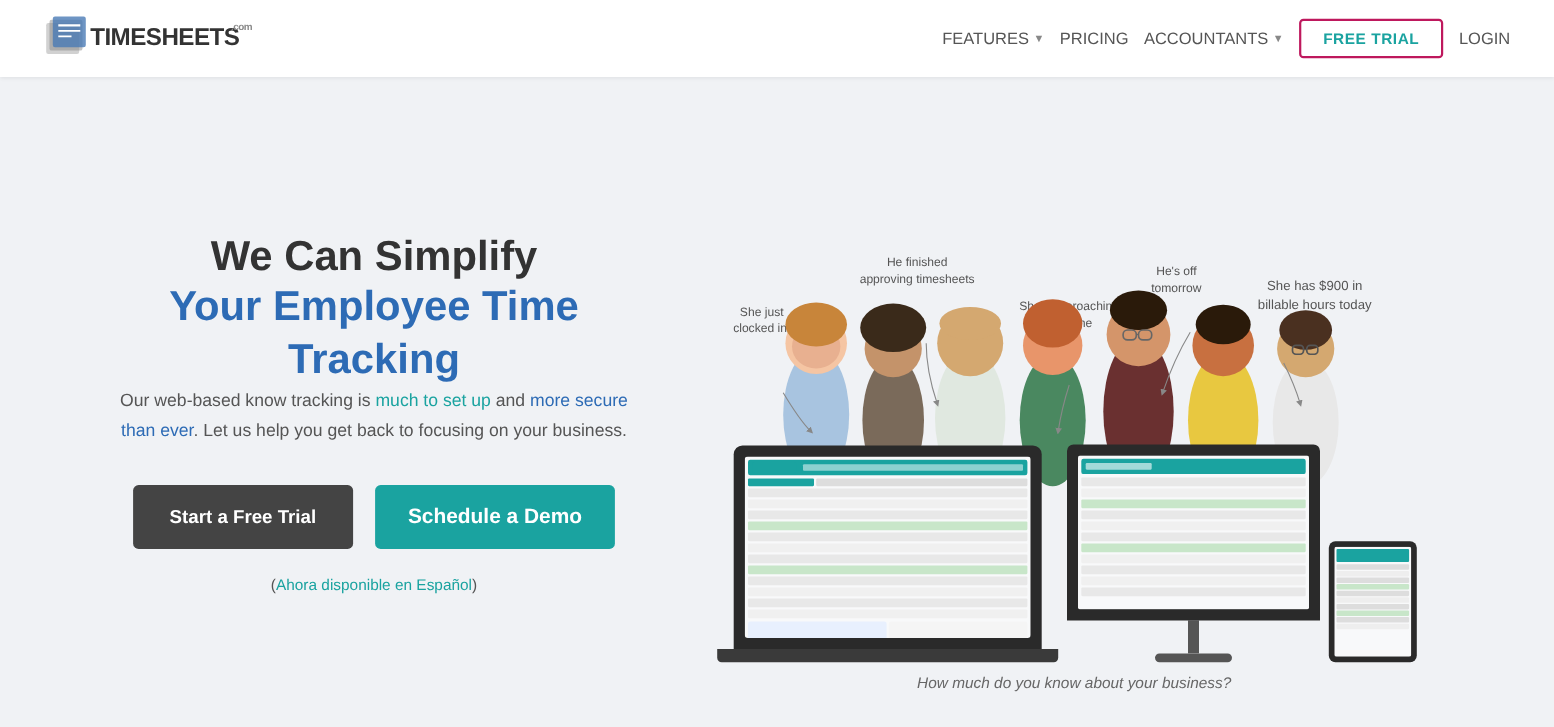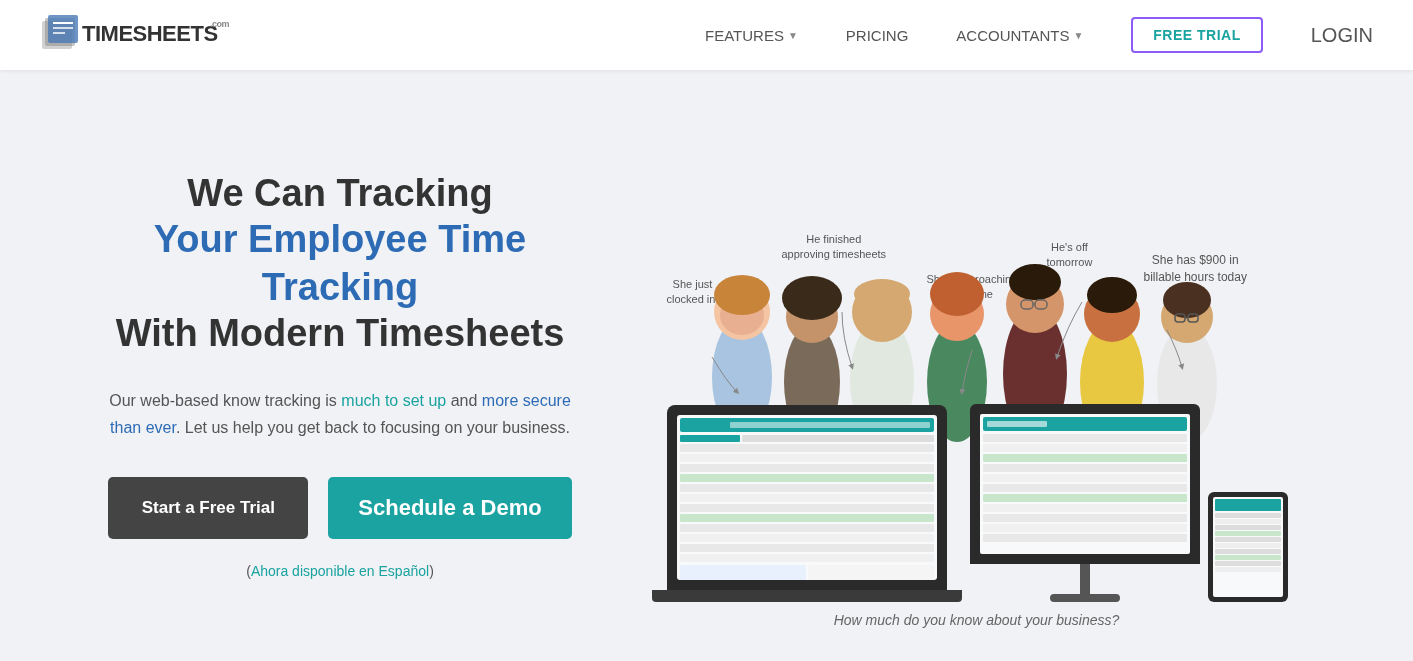--- a/index.html
+++ b/index.html
@@ -24,49 +24,49 @@
     }
     .logo-text {
       font-size: 26px;
       font-weight: 700;
       color: #333;
       letter-spacing: -0.5px;
     }
     .nav-links {
       display: flex;
       align-items: center;
-      gap: 48px;
+      gap: 14px;
     }
     .nav-item {
       font-size: 15px;
       color: #555;
       cursor: pointer;
       font-weight: 500;
       text-decoration: none;
       display: flex;
       align-items: center;
       gap: 4px;
     }
     .nav-chevron {
       font-size: 10px;
       color: #888;
     }
     .nav-free-trial {
-      border: 2px solid #8b5cf6;
+      border: 2px solid #be185d;
       color: #1aa3a0;
       padding: 8px 20px;
       border-radius: 4px;
       font-weight: 700;
       font-size: 14px;
       cursor: pointer;
       text-decoration: none;
       letter-spacing: 0.5px;
     }
     .nav-login {
-      font-size: 20px;
+      font-size: 15px;
       color: #555;
       font-weight: 500;
       cursor: pointer;
     }
 
     
     .hero {
       display: flex;
       align-items: center;
       justify-content: space-between;
@@ -125,21 +125,21 @@
       font-weight: 600;
       border-radius: 5px;
       cursor: pointer;
       min-width: 200px;
     }
     .btn-teal {
       background: #1aa3a0;
       color: #fff;
       border: none;
       padding: 18px 30px;
-      font-size: 22px;
+      font-size: 19px;
       font-weight: 600;
       border-radius: 5px;
       cursor: pointer;
       min-width: 200px;
     }
     .hero-spanish {
       text-align: center;
       font-size: 14px;
       color: #555;
     }
@@ -315,23 +315,22 @@
       <span class="nav-chevron">▼</span>
     </a>
     <a class="nav-free-trial">FREE TRIAL</a>
     <a class="nav-item nav-login">LOGIN</a>
   </div>
 </nav>
 
 <section class="hero">
 
   <div class="hero-left">
-    <div class="hero-title-plain">We Can Tracking</div>
+    <div class="hero-title-plain">We Can Simplify</div>
     <div class="hero-title-blue">Your Employee Time Tracking</div>
-    <div class="hero-title-plain2">With Modern Timesheets</div>
 
     <p class="hero-desc">
       <span>Our web-based know tracking is </span><a class="link-teal">much to set up</a><span> and </span><a class="link-blue">more secure than ever</a><span>. Let us help you get back to focusing on your business.</span>
     </p>
 
     <div class="hero-buttons">
       <button class="btn-dark">Start a Free Trial</button>
       <button class="btn-teal">Schedule a Demo</button>
     </div>
 

